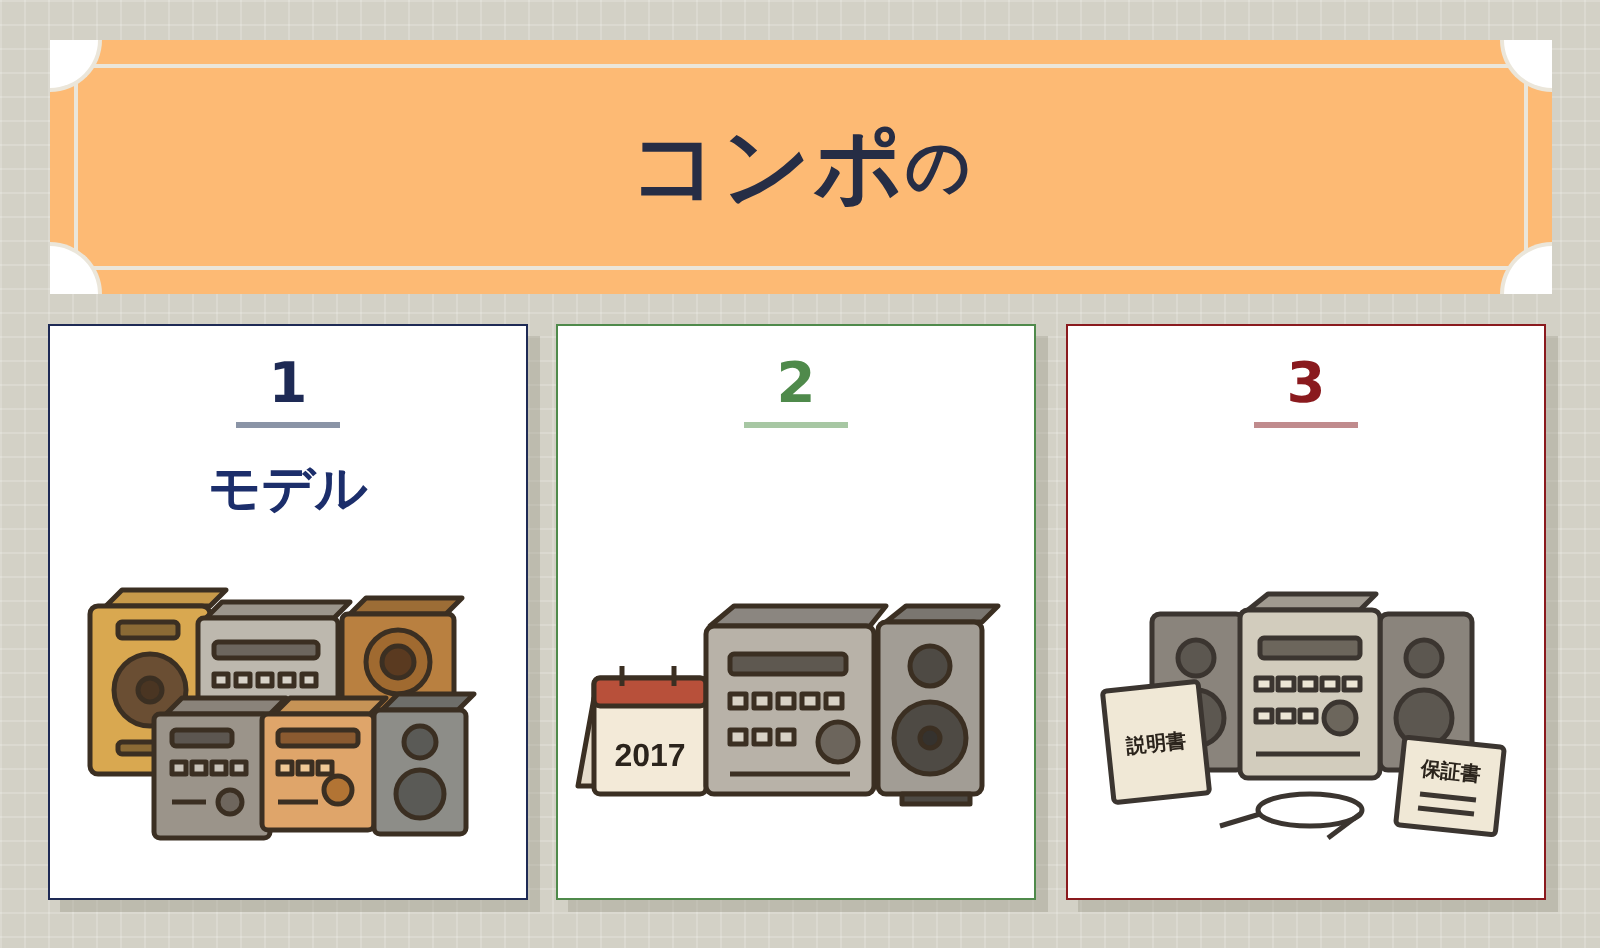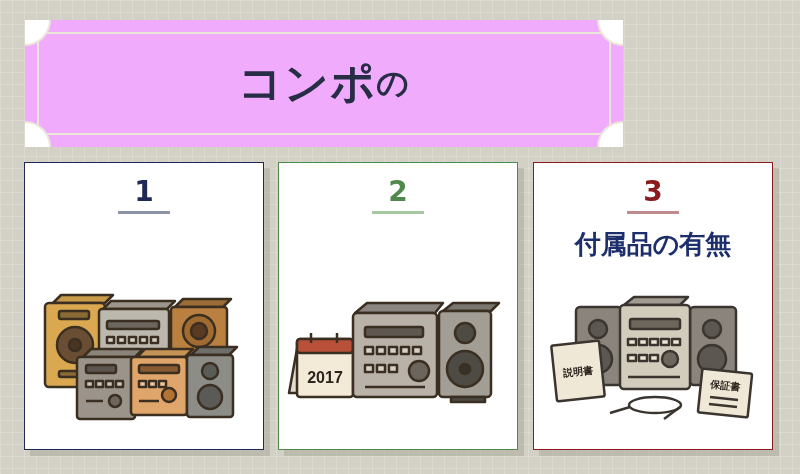--- a/index.html
+++ b/index.html
@@ -7,22 +7,22 @@
   body {
     font-family: "DejaVu Sans", "Liberation Sans", sans-serif;
     background-color: #d3d1c6;
     background-image:
       linear-gradient(rgba(255,255,255,0.18) 1px, transparent 1px),
       linear-gradient(90deg, rgba(255,255,255,0.18) 1px, transparent 1px);
     background-size: 12px 12px;
     position: relative;
   }
   .banner {
-    position: absolute; left: 25px; top: 20px; width: 598px; height: 127px;
-    background: #f0abfc;
+    position: absolute; left: 25px; top: 20px; width: 751px; height: 127px;
+    background: #fdba74;
   }
   .banner-frame {
     position: absolute; left: 12px; top: 12px; right: 12px; bottom: 12px;
     border: 2px solid #ebe6da;
   }
   .banner-corner {
     position: absolute; width: 26px; height: 26px; background: #ffffff;
     border: 2px solid #ebe6da;
   }
   .banner-corner.tl { left: -14px; top: -14px; border-radius: 0 0 26px 0; border-top: none; border-left: none; }
@@ -71,20 +71,21 @@
   </div>
   <div class="banner-title">
     <span class="big">コンポ</span>
     <span class="small">の</span>
   </div>
 </div>
 
 <div class="card c1">
   <div class="card-num" style="color:#1e2a55">1</div>
   <div class="card-rule" style="background:#8a94a6"></div>
+  <div class="card-label">モデル</div>
   <svg class="card-illus" viewBox="0 0 228 160">
     <g stroke="#3b2f22" stroke-width="2.5" stroke-linejoin="round">
 
       <path d="M22 20 L30 12 L82 12 L74 20 Z" fill="#c89a4a"></path>
       <rect x="14" y="20" width="60" height="84" rx="4" fill="#d9a850"></rect>
       <rect x="28" y="28" width="30" height="8" rx="2" fill="#8a6a35"></rect>
       <circle cx="44" cy="62" r="18" fill="#6a4e33"></circle>
       <circle cx="44" cy="62" r="6" fill="#4a3522"></circle>
       <rect x="28" y="88" width="30" height="6" rx="2" fill="#8a6a35"></rect>
 
@@ -172,21 +173,20 @@
       <circle cx="180" cy="86" r="5" fill="#35322e"></circle>
       <rect x="166" y="114" width="34" height="5" fill="#4e4a44"></rect>
     </g>
     <text x="40" y="100" text-anchor="middle" font-size="16" font-weight="bold" fill="#2b241c" font-family="Liberation Sans, sans-serif">2017</text>
   </svg>
 </div>
 
 <div class="card c3">
   <div class="card-num" style="color:#8a1a1e">3</div>
   <div class="card-rule" style="background:#c08b8d"></div>
-  <div class="card-label">付属品の有無</div>
   <svg class="card-illus" viewBox="0 0 228 160">
     <g stroke="#3b3530" stroke-width="2.5" stroke-linejoin="round">
 
       <rect x="36" y="24" width="46" height="78" rx="4" fill="#8a847c"></rect>
       <circle cx="58" cy="46" r="9" fill="#5c5750"></circle>
       <circle cx="58" cy="76" r="14" fill="#5c5750"></circle>
 
       <rect x="150" y="24" width="46" height="78" rx="4" fill="#8a847c"></rect>
       <circle cx="172" cy="46" r="9" fill="#5c5750"></circle>
       <circle cx="172" cy="76" r="14" fill="#5c5750"></circle>

